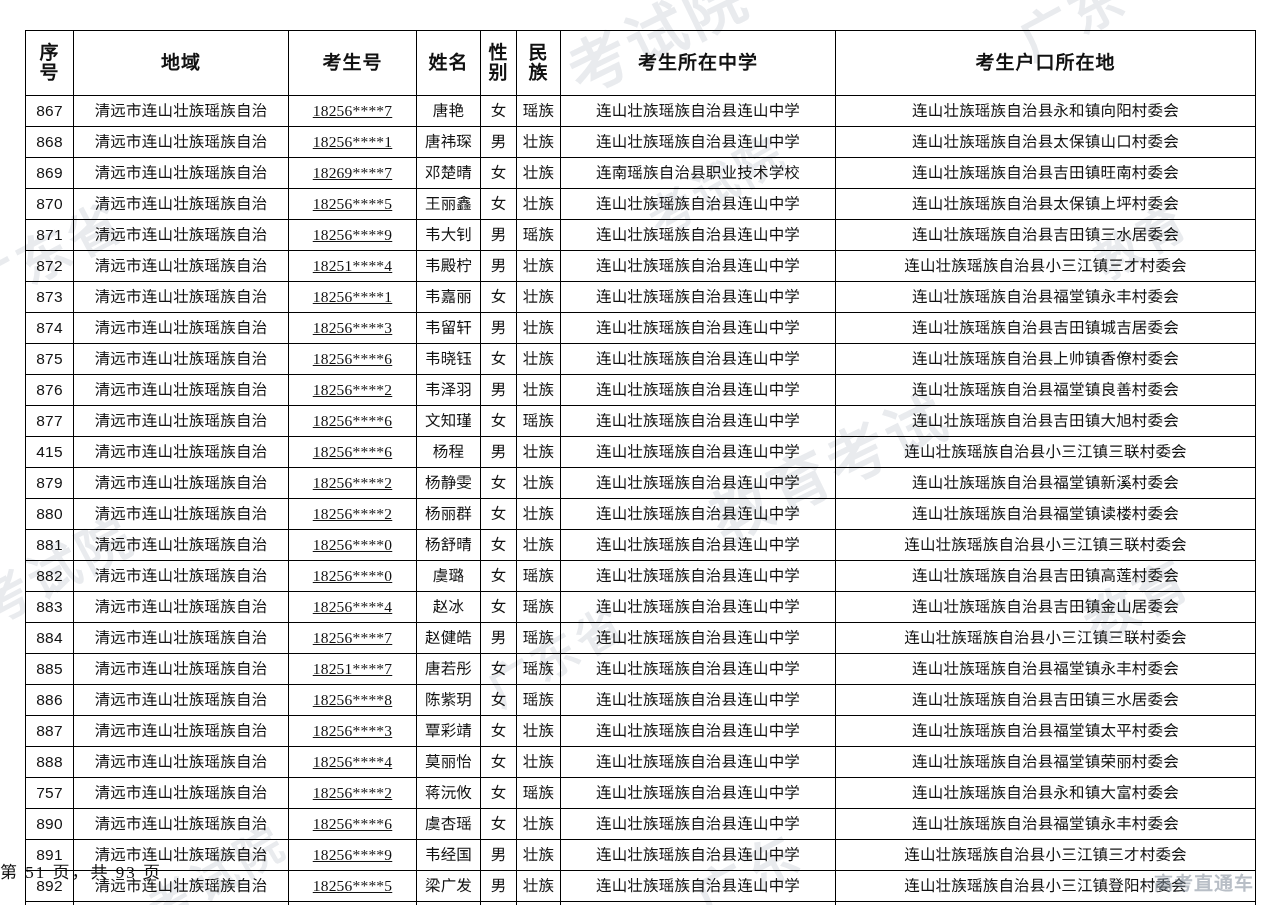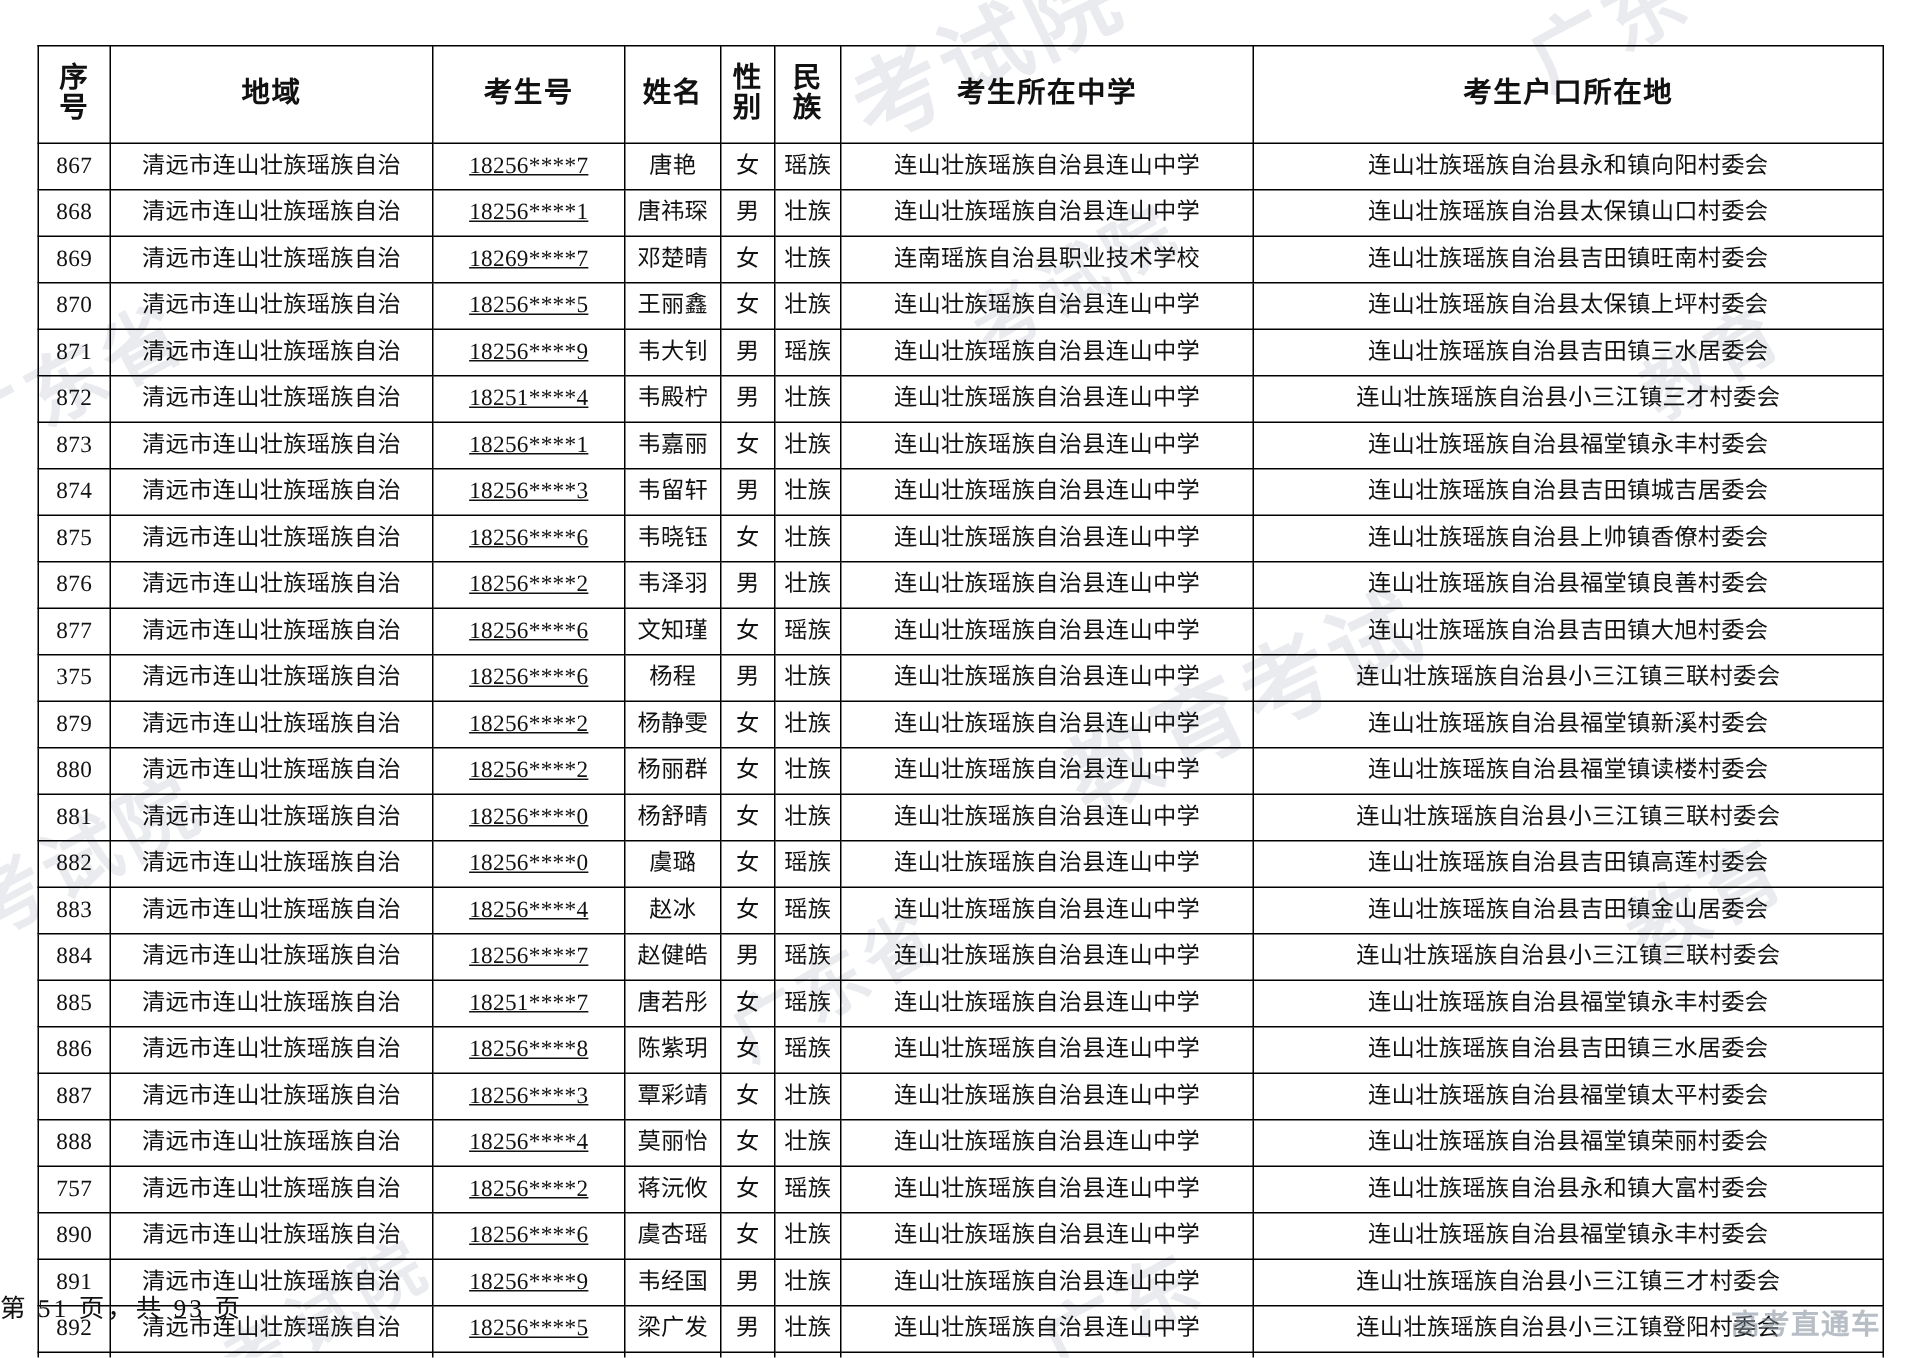--- a/index.html
+++ b/index.html
@@ -85,21 +85,21 @@
   }
 
   
   table.roster tbody td {
     height: 30px;
     font-size: 15.5px;
     font-weight: 400;
     line-height: 28px;
     letter-spacing: 0.2px;
   }
-  td.c-seq   { font-size: 16px; font-family: Liberation Serif, serif; }
+  td.c-seq   { font-size: 16px; font-family: Liberation Sans, sans-serif; }
   td.c-exam  { font-size: 15.5px; letter-spacing: 0.4px; text-decoration: underline; }
   td.c-region{ font-size: 15px; letter-spacing: 0; }
   td.c-name  { font-size: 15.5px; letter-spacing: 1px; }
   td.c-sex,
   td.c-ethnic{ font-size: 15.5px; letter-spacing: 0.5px; }
   td.c-school{ font-size: 15px; letter-spacing: 0.3px; }
   td.c-house { font-size: 15px; letter-spacing: 0.3px; }
 
   
   col.w-seq    { width: 48px; }
@@ -292,21 +292,21 @@
           <td class="c-seq">877</td>
           <td class="c-region">清远市连山壮族瑶族自治</td>
           <td class="c-exam">18256****6</td>
           <td class="c-name">文知瑾</td>
           <td class="c-sex">女</td>
           <td class="c-ethnic">瑶族</td>
           <td class="c-school">连山壮族瑶族自治县连山中学</td>
           <td class="c-house">连山壮族瑶族自治县吉田镇大旭村委会</td>
         </tr>
         <tr>
-          <td class="c-seq">375</td>
+          <td class="c-seq">415</td>
           <td class="c-region">清远市连山壮族瑶族自治</td>
           <td class="c-exam">18256****6</td>
           <td class="c-name">杨程</td>
           <td class="c-sex">男</td>
           <td class="c-ethnic">壮族</td>
           <td class="c-school">连山壮族瑶族自治县连山中学</td>
           <td class="c-house">连山壮族瑶族自治县小三江镇三联村委会</td>
         </tr>
         <tr>
           <td class="c-seq">879</td>

